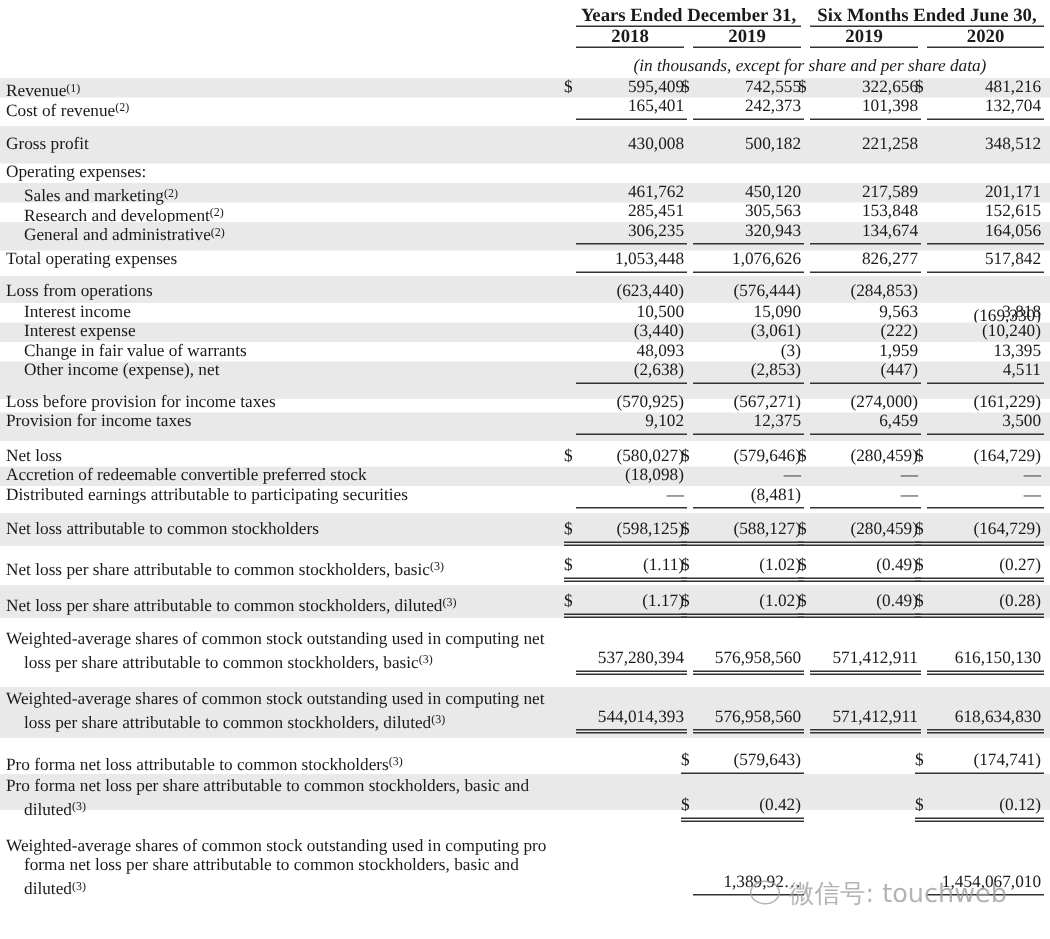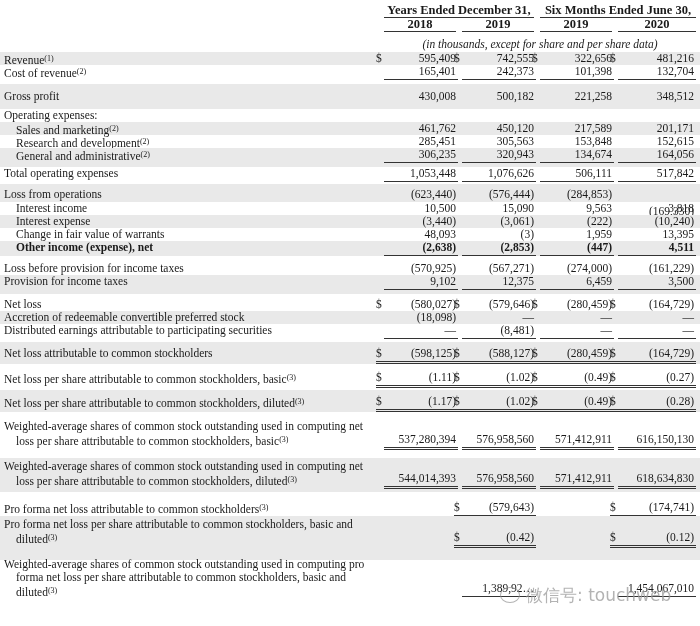--- a/index.html
+++ b/index.html
@@ -107,21 +107,21 @@
         <div class="rule" style="left: 540px; width: 74px; top: 14px;"></div>
         <div class="cell val" style="right: 6px; top: 0px;">164,056</div>
         <div class="rule" style="left: 618px; width: 78px; top: 14px;"></div>
       </div>
       <div class="row" style="top: 167px; height: 13px; font-family: Liberation Serif, serif;">
         <div class="label" style="top: 0px;"><span>Total operating expenses</span></div>
         <div class="cell val" style="right: 244px; top: 0px;">1,053,448</div>
         <div class="rule" style="left: 384px; width: 74px; top: 14px;"></div>
         <div class="cell val" style="right: 166px; top: 0px;">1,076,626</div>
         <div class="rule" style="left: 462px; width: 74px; top: 14px;"></div>
-        <div class="cell val" style="right: 88px; top: 0px;">506,111</div>
+        <div class="cell val" style="right: 88px; top: 0px;">826,277</div>
         <div class="rule" style="left: 540px; width: 74px; top: 14px;"></div>
         <div class="cell val" style="right: 6px; top: 0px;">517,842</div>
         <div class="rule" style="left: 618px; width: 78px; top: 14px;"></div>
       </div>
       <div class="row shaded" style="top: 184px; height: 18px;">
         <div class="label" style="top: 4px;"><span>Loss from operations</span></div>
         <div class="cell val" style="right: 244px; top: 4px;">(623,440)</div>
         <div class="cell val" style="right: 166px; top: 4px;">(576,444)</div>
         <div class="cell val" style="right: 88px; top: 4px;">(284,853)</div>
         <div class="cell val" style="right: 6px; top: 4px; margin-top: 17px;">(169,330)</div>
@@ -140,21 +140,21 @@
         <div class="cell val" style="right: 88px; top: 0px;">(222)</div>
         <div class="cell val" style="right: 6px; top: 0px;">(10,240)</div>
       </div>
       <div class="row" style="top: 228px; height: 13px;">
         <div class="label indent" style="top: 0px;"><span>Change in fair value of warrants</span></div>
         <div class="cell val" style="right: 244px; top: 0px;">48,093</div>
         <div class="cell val" style="right: 166px; top: 0px;">(3)</div>
         <div class="cell val" style="right: 88px; top: 0px;">1,959</div>
         <div class="cell val" style="right: 6px; top: 0px;">13,395</div>
       </div>
-      <div class="row shaded" style="top: 241px; height: 15px; font-weight: bold;">
+      <div class="row shaded" style="top: 241px; height: 25px;">
         <div class="label indent" style="top: 0px;"><span>Other income (expense), net</span></div>
         <div class="cell val" style="right: 244px; top: 0px;">(2,638)</div>
         <div class="rule" style="left: 384px; width: 74px; top: 14px;"></div>
         <div class="cell val" style="right: 166px; top: 0px;">(2,853)</div>
         <div class="rule" style="left: 462px; width: 74px; top: 14px;"></div>
         <div class="cell val" style="right: 88px; top: 0px;">(447)</div>
         <div class="rule" style="left: 540px; width: 74px; top: 14px;"></div>
         <div class="cell val" style="right: 6px; top: 0px;">4,511</div>
         <div class="rule" style="left: 618px; width: 78px; top: 14px;"></div>
       </div>
@@ -274,21 +274,21 @@
       </div>
       <div class="row" style="top: 494px; height: 26px;">
         <div class="label" style="top: 7px;"><span>Pro forma net loss attributable to common stockholders</span><sup>(3)</sup></div>
         <div class="cell cur" style="left: 454px; top: 7px;">$</div>
         <div class="cell val" style="right: 166px; top: 7px;">(579,643)</div>
         <div class="rule double" style="left: 454px; width: 82px; top: 21px;"></div>
         <div class="cell cur" style="left: 610px; top: 7px;">$</div>
         <div class="cell val" style="right: 6px; top: 7px; margin-left: 36px;">(174,741)</div>
         <div class="rule double" style="left: 610px; width: 86px; top: 21px;"></div>
       </div>
-      <div class="row shaded" style="top: 516px; height: 44px; text-decoration: underline;">
+      <div class="row shaded" style="top: 516px; height: 24px; text-decoration: underline;">
         <div class="label" style="top: 2px;"><span>Pro forma net loss per share attributable to common stockholders, basic and</span><span class="cont"><span>diluted</span><sup>(3)</sup></span></div>
         <div class="cell cur" style="left: 454px; top: 15px;">$</div>
         <div class="cell val" style="right: 166px; top: 15px;">(0.42)</div>
         <div class="rule double" style="left: 454px; width: 82px; top: 29px;"></div>
         <div class="cell cur" style="left: 610px; top: 15px;">$</div>
         <div class="cell val" style="right: 6px; top: 15px;">(0.12)</div>
         <div class="rule double" style="left: 610px; width: 86px; top: 29px;"></div>
       </div>
       <div class="row" style="top: 554px; height: 50px;">
         <div class="label" style="top: 4px;"><span>Weighted-average shares of common stock outstanding used in computing pro</span><span class="cont"><span>forma net loss per share attributable to common stockholders, basic and</span></span><span class="cont"><span>diluted</span><sup>(3)</sup></span></div>

